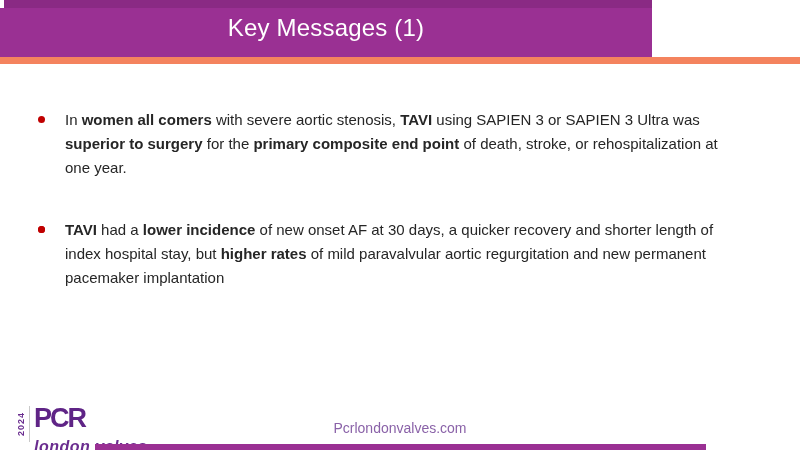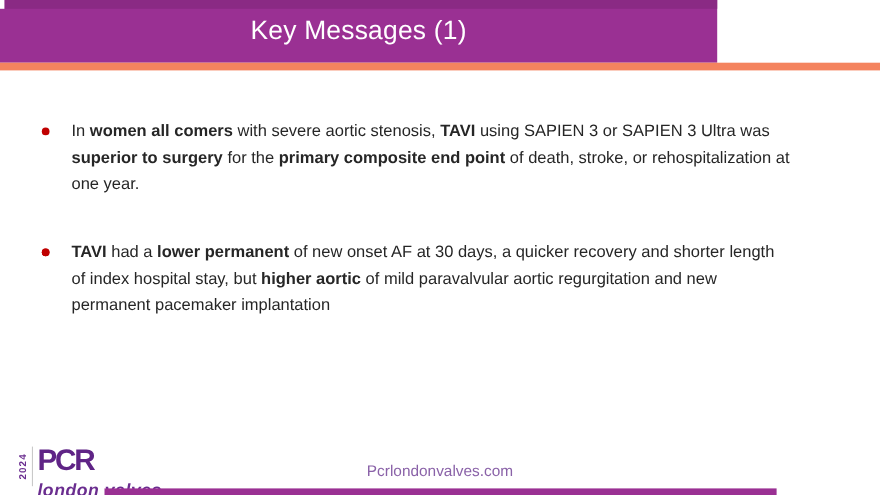--- a/index.html
+++ b/index.html
@@ -87,21 +87,21 @@
 <div class="header">
   <div class="top-strip"></div>
   <div class="notch"></div>
   <div class="title">Key Messages (1)</div>
 </div>
 <div class="accent-bar"></div>
 
 <div class="content">
     <div class="bullet"><span class="dot"></span><span>In </span><b>women all comers</b><span> with severe aortic stenosis, </span><b>TAVI</b><span> using SAPIEN 3 or SAPIEN 3 Ultra was </span><b>superior to surgery</b><span> for the </span><b>primary composite end point</b><span> of death, stroke, or rehospitalization at one year.</span></div>
     <div class="bullet"><span class="dot"></span></div>
-    <div class="bullet"><span class="dot"></span><b>TAVI</b><span> had a </span><b>lower permanent</b><span> of new onset AF at 30 days, a quicker recovery and shorter length of index hospital stay, but </span><b>higher aortic</b><span> of mild paravalvular aortic regurgitation and new permanent pacemaker implantation</span></div>
+    <div class="bullet"><span class="dot"></span><b>TAVI</b><span> had a </span><b>lower incidence</b><span> of new onset AF at 30 days, a quicker recovery and shorter length of index hospital stay, but </span><b>higher rates</b><span> of mild paravalvular aortic regurgitation and new permanent pacemaker implantation</span></div>
   </div>
 
 <div class="logo">
   <div class="year">2024</div>
   <div class="sep"></div>
   <div class="words">
     <div class="brand">PCR</div>
     <div class="sub">london valves</div>
   </div>
 </div>

